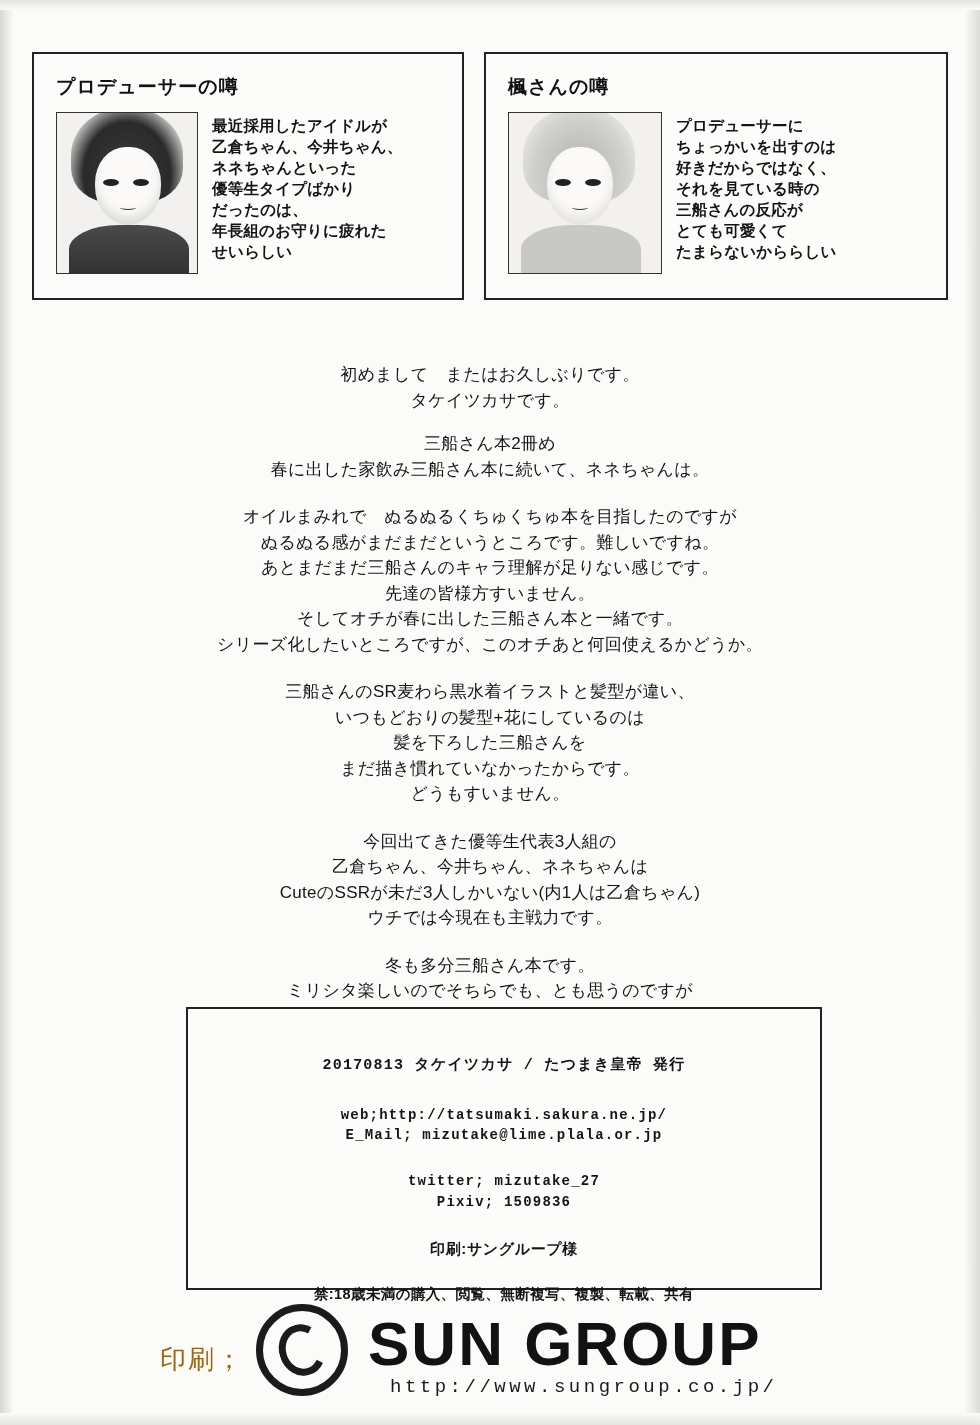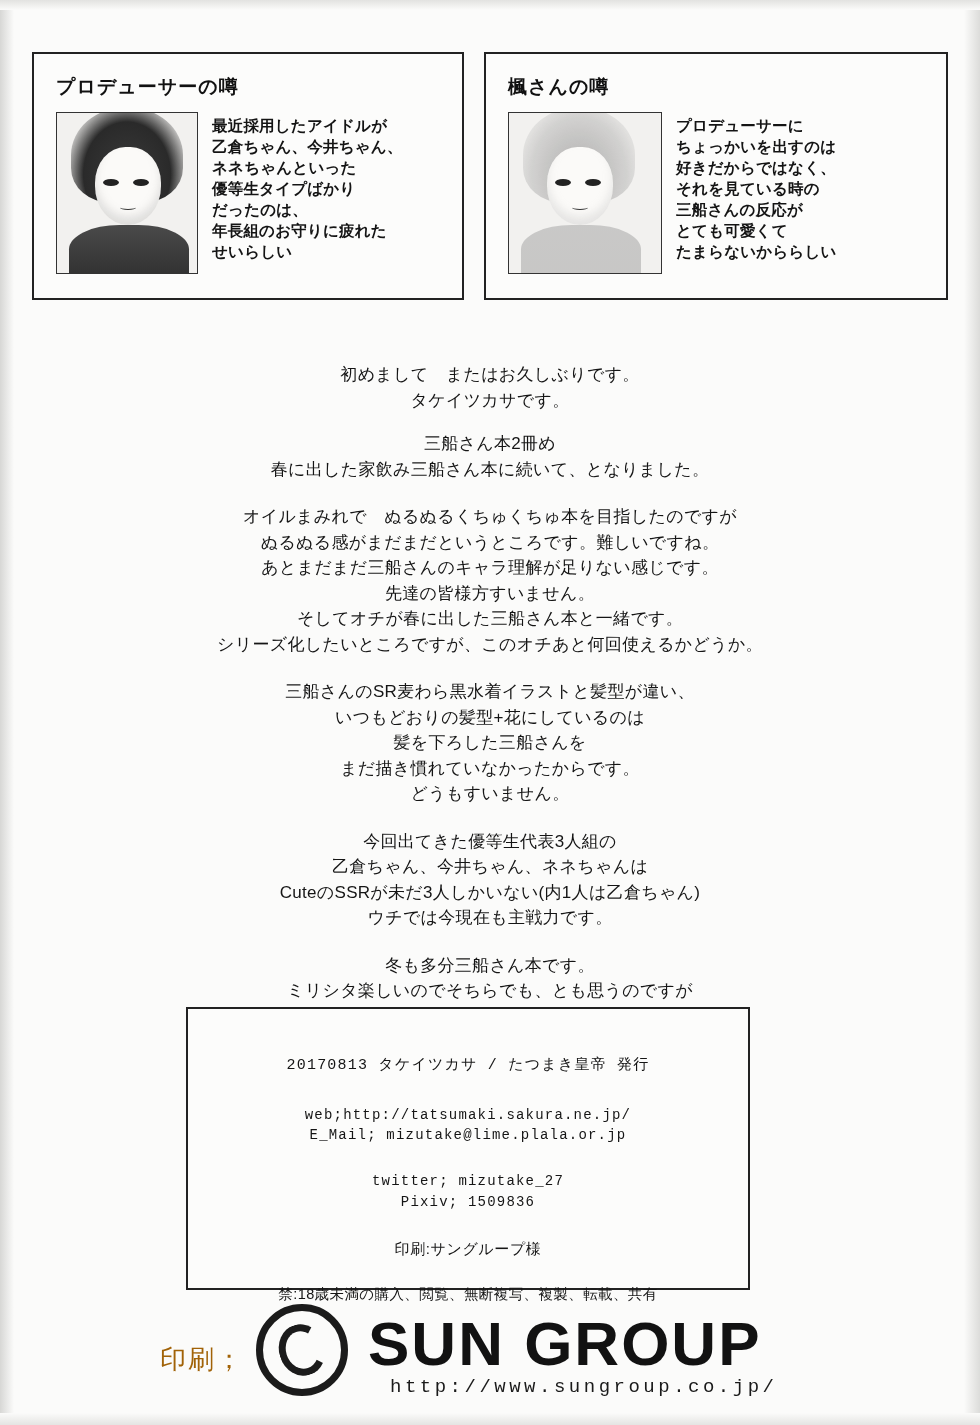--- a/index.html
+++ b/index.html
@@ -170,27 +170,28 @@
     margin-bottom: 22px;
     letter-spacing: 0.3px;
   }
   .aw-para.tight { margin-bottom: 18px; }
 
   
   .colophon {
     position: absolute;
     left: 186px;
     top: 1007px;
-    width: 564px;
+    width: 636px;
     height: 283px;
     border: 2px solid #222;
     background: #fcfcfb;
     box-sizing: border-box;
     text-align: center;
     font-family: "Liberation Mono", monospace;
+    font-weight: bold;
   }
   .col-line {
     font-size: 15px;
     color: #151515;
     letter-spacing: 1.2px;
     line-height: 1.45;
     white-space: pre-line;
   }
   .col-line.l1 { margin-top: 46px; }
   .col-line.l2 { margin-top: 28px; font-size: 14px; }
@@ -311,21 +312,21 @@
 たまらないかららしい</div>
       </div>
     </div>
 
   </div>
 
   <div class="afterword">
     <div class="aw-para tight">初めまして　またはお久しぶりです。
 タケイツカサです。</div>
     <div class="aw-para">三船さん本2冊め
-春に出した家飲み三船さん本に続いて、となりました。</div>
+春に出した家飲み三船さん本に続いて、ネネちゃんは。</div>
     <div class="aw-para">オイルまみれで　ぬるぬるくちゅくちゅ本を目指したのですが
 ぬるぬる感がまだまだというところです。難しいですね。
 あとまだまだ三船さんのキャラ理解が足りない感じです。
 先達の皆様方すいません。
 そしてオチが春に出した三船さん本と一緒です。
 シリーズ化したいところですが、このオチあと何回使えるかどうか。</div>
     <div class="aw-para">三船さんのSR麦わら黒水着イラストと髪型が違い、
 いつもどおりの髪型+花にしているのは
 髪を下ろした三船さんを
 まだ描き慣れていなかったからです。

